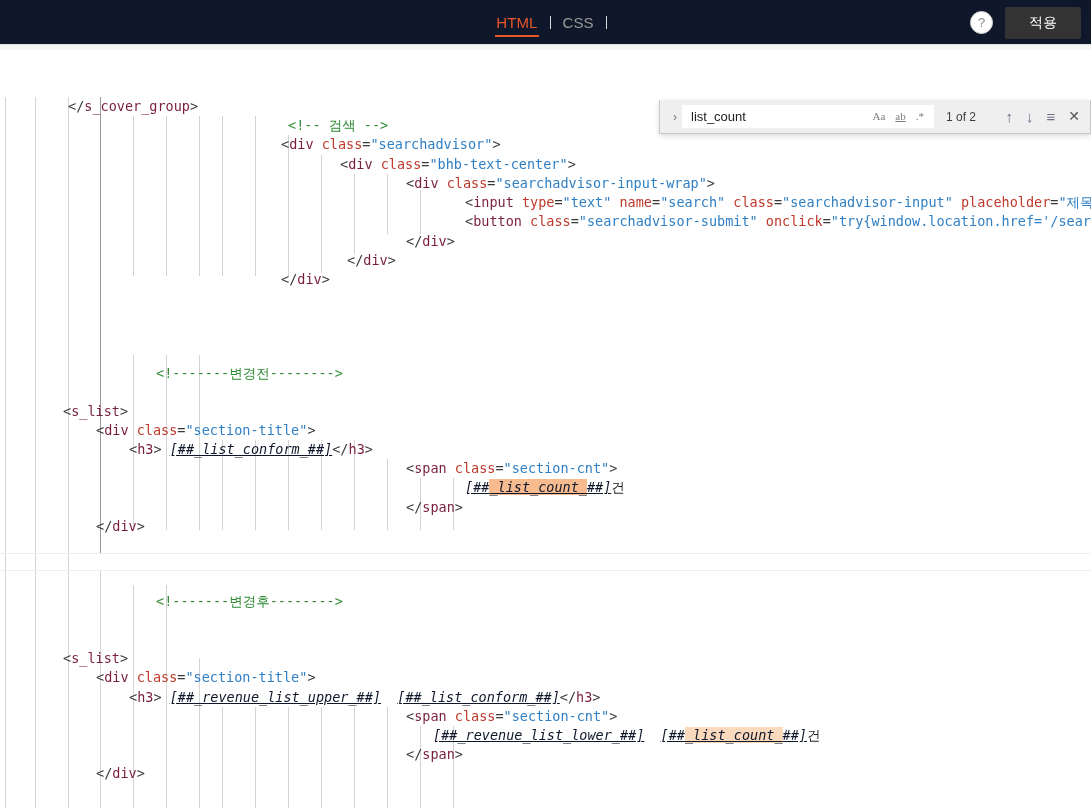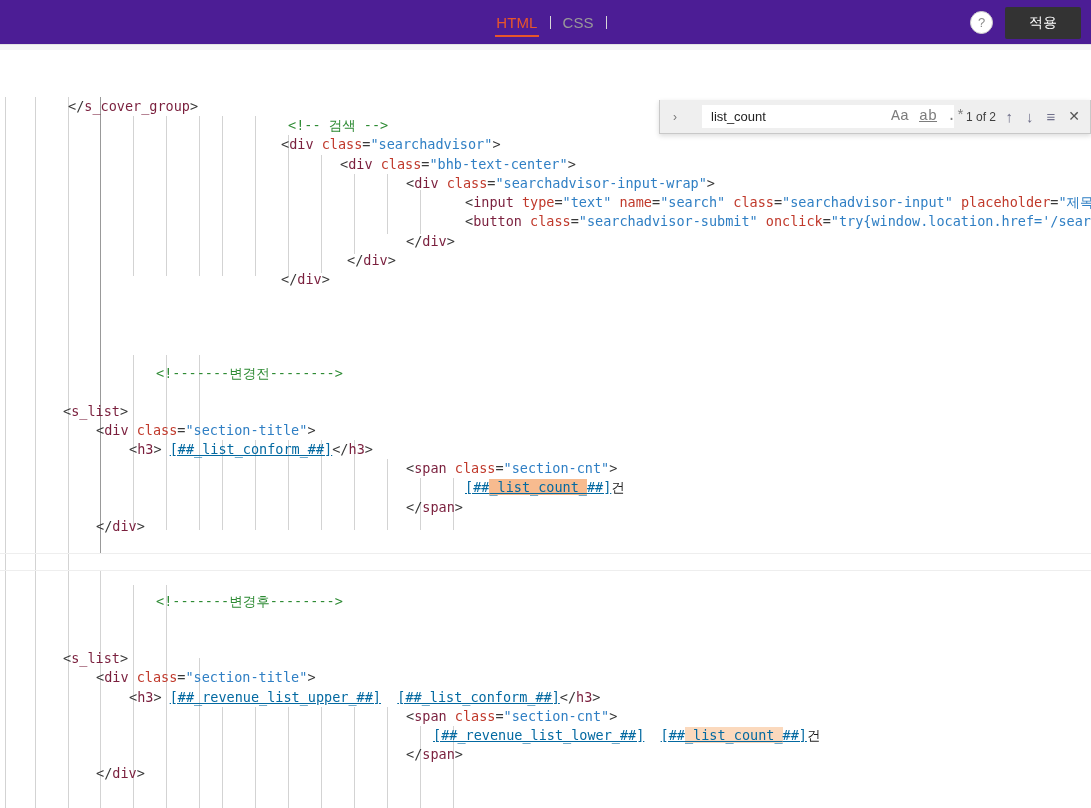--- a/index.html
+++ b/index.html
@@ -9,21 +9,21 @@
     width: 1091px; height: 808px;
     overflow: hidden;
     background: #ffffff;
     font-family: "Liberation Sans", sans-serif;
   }
 
   
   .topbar {
     position: relative;
     height: 45px;
-    background: #4c1d95;
+    background: #0f172a;
     border-bottom: 1px solid #e3e3e3;
     display: flex;
     align-items: center;
     justify-content: center;
   }
   .tabs {
     display: flex;
     align-items: center;
     height: 45px;
   }
@@ -134,21 +134,22 @@
   }
 
   
   .t-punct   { color: #383838; }
   .t-tag     { color: #7a1f3d; }
   .t-attr    { color: #c0392b; }
   .t-val     { color: #2f7fc4; }
   .t-cmt     { color: #2e8b34; }
   .t-txt     { color: #1c1c1c; }
   .t-var     {
-    color: #0369a1;
+    color: #0f172a;
+    font-style: italic;
     text-decoration: underline;
   }
   .hl-current { background: #f7bb8f; }
   .hl-other   { background: #fbd9bd; }
 
   
   .find {
     position: absolute;
     left: 659px; top: 55px;
     width: 432px; height: 34px;
@@ -173,41 +174,41 @@
   }
   .find-inputwrap {
     flex: 0 0 auto;
     width: 252px;
     height: 23px;
     background: #ffffff;
     border: 1px solid transparent;
     display: flex;
     align-items: center;
     padding: 0 3px 0 6px;
-    margin-left: 20px;
+    margin-left: 0;
   }
   .find-input {
     flex: 1;
     border: none;
     outline: none;
     background: transparent;
     font-family: "Liberation Sans", sans-serif;
     font-size: 13px;
     color: #222;
     height: 21px;
   }
   .find-opts {
     display: flex;
     align-items: center;
     gap: 6px;
     padding-right: 4px;
   }
   .find-opt {
-    font-family: Liberation Mono, monospace;
-    font-size: 15px;
+    font-family: Liberation Serif, serif;
+    font-size: 11px;
     color: #7d7d7d;
     cursor: pointer;
     padding: 1px 2px;
     line-height: 13px;
   }
   .find-opt.ul { text-decoration: underline; }
   .find-count {
     font-size: 12px;
     color: #3f3f3f;
     margin-left: 12px;

